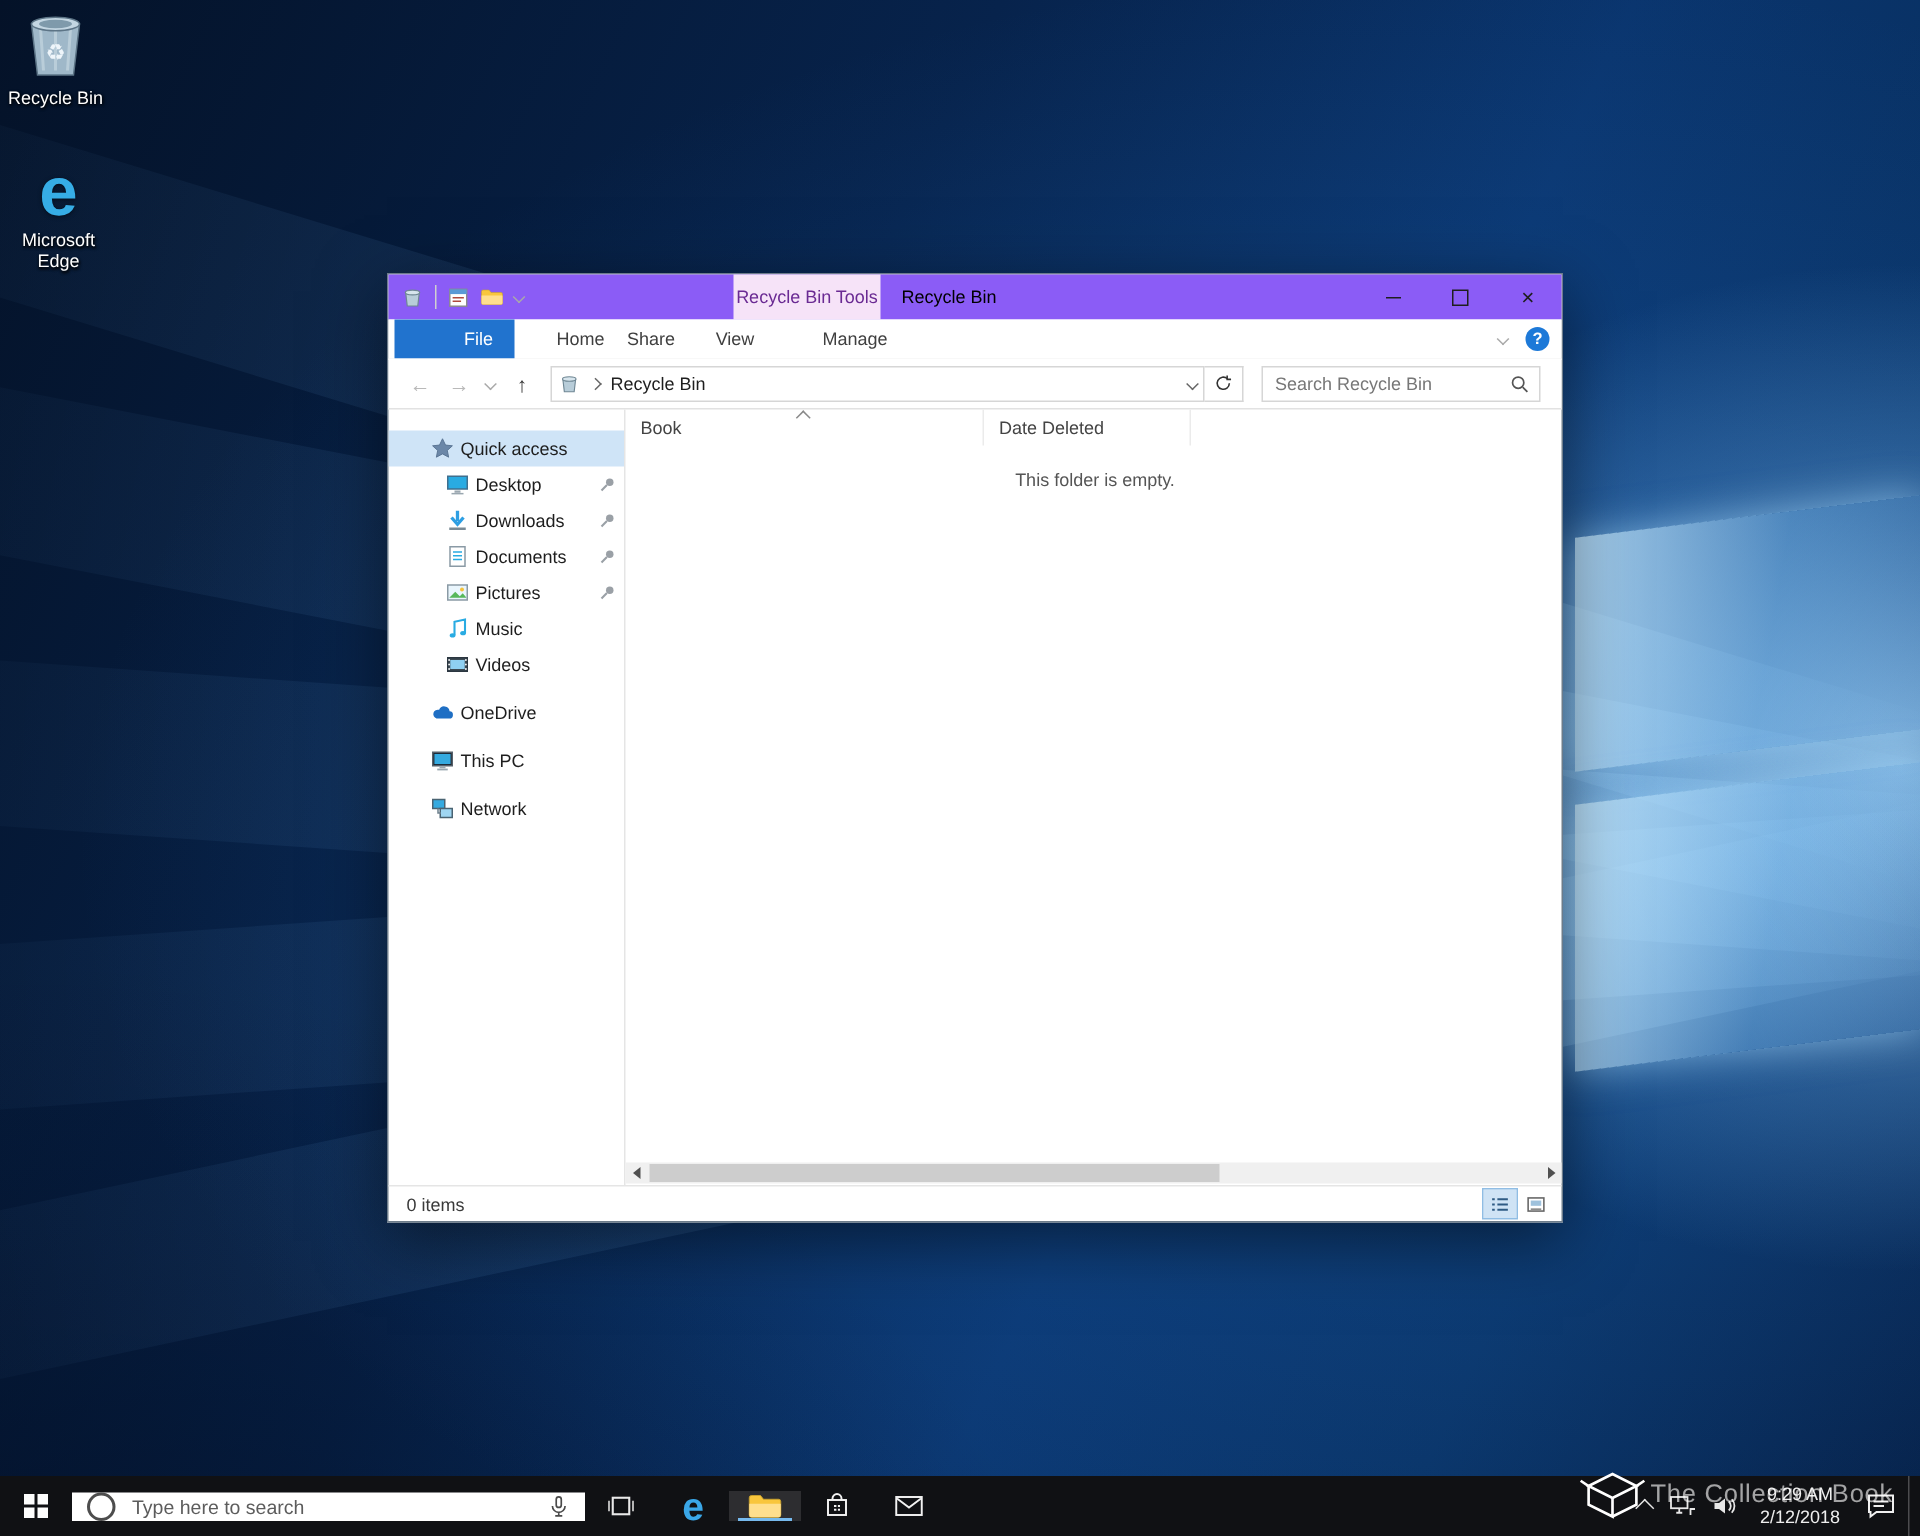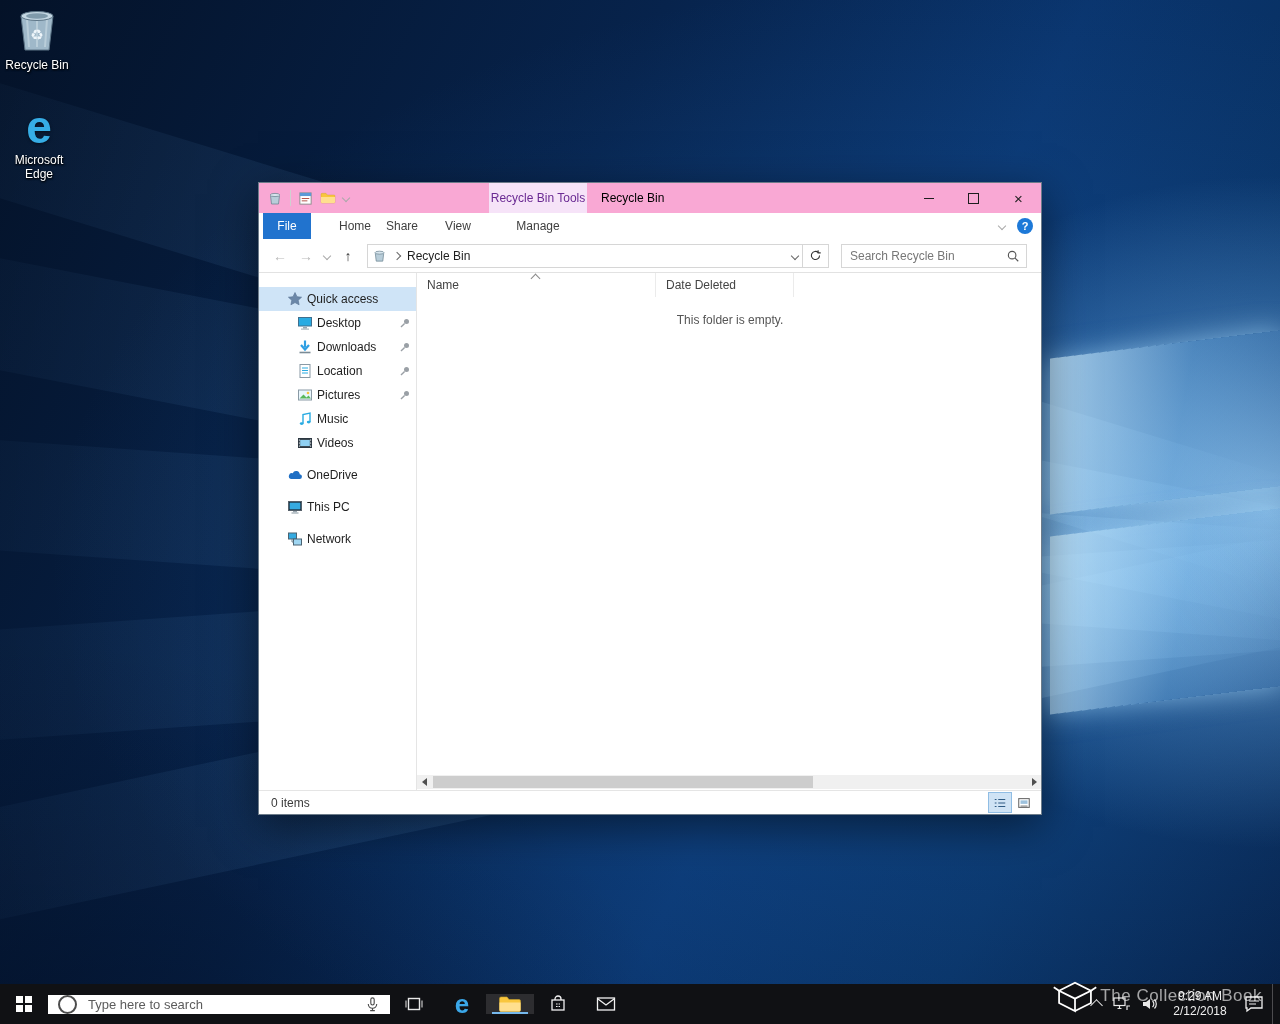--- a/index.html
+++ b/index.html
@@ -30,34 +30,34 @@
   .desktop-icon .lbl{margin-top:2px;font-size:12px;line-height:1.15;
     text-shadow:0 1px 2px rgba(0,0,0,.9),1px 1px 2px rgba(0,0,0,.8);}
   .di-bin{left:2px;top:6px;}
   .di-edge{left:4px;top:102px;}
   .edge-e{display:block;font-size:46px;line-height:50px;font-weight:bold;color:#36ade6;
     text-shadow:0 1px 3px rgba(0,0,0,.5);}
 
   
   .window{position:absolute;left:258px;top:182px;width:784px;height:633px;background:#fff;
     border:1px solid #6d7c8a;box-shadow:0 12px 42px rgba(0,0,0,.5);z-index:10;color:#1e1e1e;box-sizing:border-box;}
-  .titlebar{position:absolute;left:0;top:0;right:0;height:30px;background:#f9a8d4;}
+  .titlebar{position:absolute;left:0;top:0;right:0;height:30px;background:#8b5cf6;}
   .qat{position:absolute;left:8px;top:0;height:30px;display:flex;align-items:center;gap:7px;}
   .qat-sep{width:1px;height:16px;background:#d0d0d0;}
   .tools-tab{position:absolute;left:230px;top:0;width:98px;height:30px;background:#f6e3f8;color:#6a2a93;
     display:flex;align-items:center;justify-content:center;font-size:12px;}
   .win-title{position:absolute;left:342px;top:0;height:30px;line-height:30px;color:#000;}
   .caption{position:absolute;right:0;top:0;display:flex;height:30px;}
   .cap-btn{width:45px;height:30px;display:flex;align-items:center;justify-content:center;color:#1e1e1e;}
   .glyph-min{width:10px;height:1px;background:#1e1e1e;}
   .glyph-max{width:9px;height:9px;border:1px solid #1e1e1e;}
   .glyph-close{font-size:15px;line-height:15px;}
 
   .tabrow{position:absolute;left:0;top:30px;right:0;height:26px;background:#fff;border-bottom:1px solid #e2e2e2;}
-  .rtab{position:absolute;top:0;height:26px;line-height:26px;text-align:center;color:#3f3f3f;}
+  .rtab{position:absolute;top:0;height:26px;line-height:26px;text-align:center;color:#3f3f3f;padding-left:32px;}
   .tab-file{left:4px;width:48px;background:#2173ce;color:#fff;}
   .tab-home{left:62px;width:50px;text-align:right;} .tab-share{left:118px;width:50px;}
   .tab-view{left:174px;width:50px;} .tab-manage{left:230px;width:98px;}
   .ribbon-right{position:absolute;right:8px;top:0;height:26px;display:flex;align-items:center;gap:12px;}
   .help-btn{width:16px;height:16px;border-radius:50%;background:#1d79d8;color:#fff;font-size:11px;
     display:flex;align-items:center;justify-content:center;font-weight:bold;}
 
   .addr-row{position:absolute;left:0;top:56px;right:0;height:34px;background:#fff;border-bottom:1px solid #e2e2e2;
     display:flex;align-items:center;padding:0 8px;box-sizing:border-box;}
   .nav-btn{width:26px;height:24px;display:flex;align-items:center;justify-content:center;font-size:14px;}
@@ -281,21 +281,21 @@
             <circle cx="7.5" cy="4.5" r="2.5" fill="#9aa0a6"></circle>
               <path d="M5.6 6.4L2 10" stroke="#9aa0a6" stroke-width="1.4"></path>
           </svg>
         </div>
 
         <div class="nav-item child">
           <svg class="nico" viewBox="0 0 16 16">
             <rect x="3" y="1.5" width="10" height="13" fill="#fff" stroke="#8a9aa5"></rect>
             <path d="M5 5h6M5 7.5h6M5 10h6" stroke="#29abe2" stroke-width="1"></path>
           </svg>
-          <span>Location</span>
+          <span>Documents</span>
           <svg class="pin" viewBox="0 0 12 12">
             <circle cx="7.5" cy="4.5" r="2.5" fill="#9aa0a6"></circle>
               <path d="M5.6 6.4L2 10" stroke="#9aa0a6" stroke-width="1.4"></path>
           </svg>
         </div>
 
         <div class="nav-item child">
           <svg class="nico" viewBox="0 0 16 16">
             <rect x="1.5" y="3" width="13" height="10" fill="#eaf6fd" stroke="#8a9aa5"></rect>
             <path d="M2.5 11.5l4-4 3 3 2-2 2.5 3z" fill="#58b85c"></path>
@@ -355,21 +355,21 @@
             <path d="M5 8v3h2" stroke="#6d808d" fill="none"></path>
           </svg>
           <span>Network</span>
         </div>
       </div>
 
       <div class="mainpane">
         <div class="hdr-row">
           <div class="hdr-cell hc-name">
             <span class="sort-up"></span>
-            <span>Name</span>
+            <span>Book</span>
           </div>
           <div class="hdr-cell hc-date">
             <span>Date Deleted</span>
           </div>
         </div>
 
         <div class="empty-msg">This folder is empty.</div>
 
         <div class="hscroll">
           <div class="hs-arrow hs-left">

